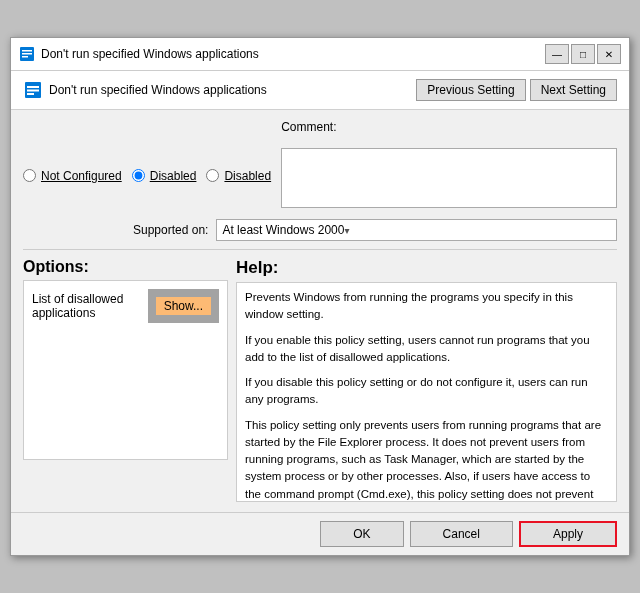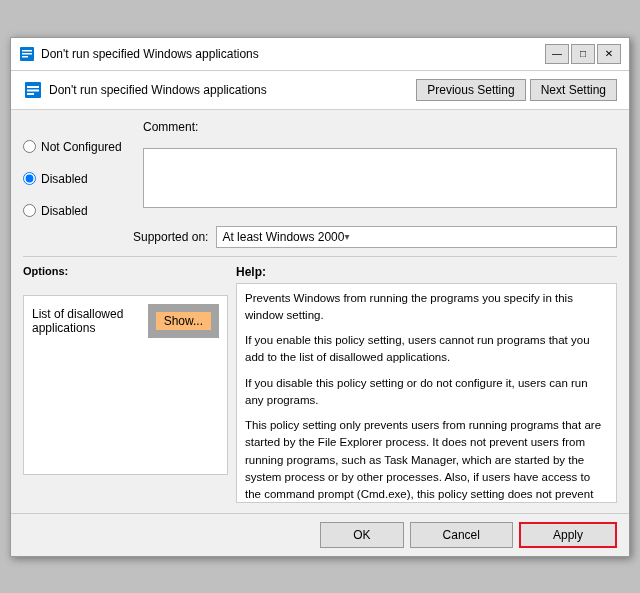--- a/index.html
+++ b/index.html
@@ -94,24 +94,25 @@
       background: #f0f0f0;
     }
 
     .top-section {
       display: flex;
       gap: 10px;
       margin-bottom: 8px;
     }
     .radio-group {
       display: flex;
-      flex-direction: column;
-      gap: 18px;
+      flex-direction: row;
+      gap: 10px;
       min-width: 110px;
       padding-top: 20px;
+      text-decoration: underline;
     }
     .radio-label {
       display: flex;
       align-items: center;
       gap: 5px;
       font-size: 12px;
     }
     .radio-label input[type="radio"] {
       margin: 0;
     }
@@ -162,23 +163,23 @@
       display: flex;
       gap: 8px;
       border-top: 1px solid #ccc;
       padding-top: 8px;
     }
     .options-panel {
       width: 205px;
       min-height: 200px;
     }
     .panel-title {
-      font-size: 11px;
+      font-size: 16px;
       font-weight: 600;
-      margin-bottom: 18px;
+      margin-bottom: 4px;
     }
     .options-body {
       border: 1px solid #ccc;
       background: white;
       padding: 8px;
       min-height: 180px;
     }
     .disallowed-row {
       display: flex;
       align-items: center;
@@ -190,21 +191,21 @@
       border: 8px solid #a3a3a3;
       background: #fdba74;
       cursor: pointer;
       font-size: 12px;
     }
 
     .help-panel {
       flex: 1;
     }
     .help-title {
-      font-size: 12px;
+      font-size: 17px;
       font-weight: 600;
       margin-bottom: 4px;
     }
     .help-body {
       border: 1px solid #ccc;
       background: white;
       height: 220px;
       overflow-y: auto;
       padding: 6px 8px;
       font-size: 11.5px;

